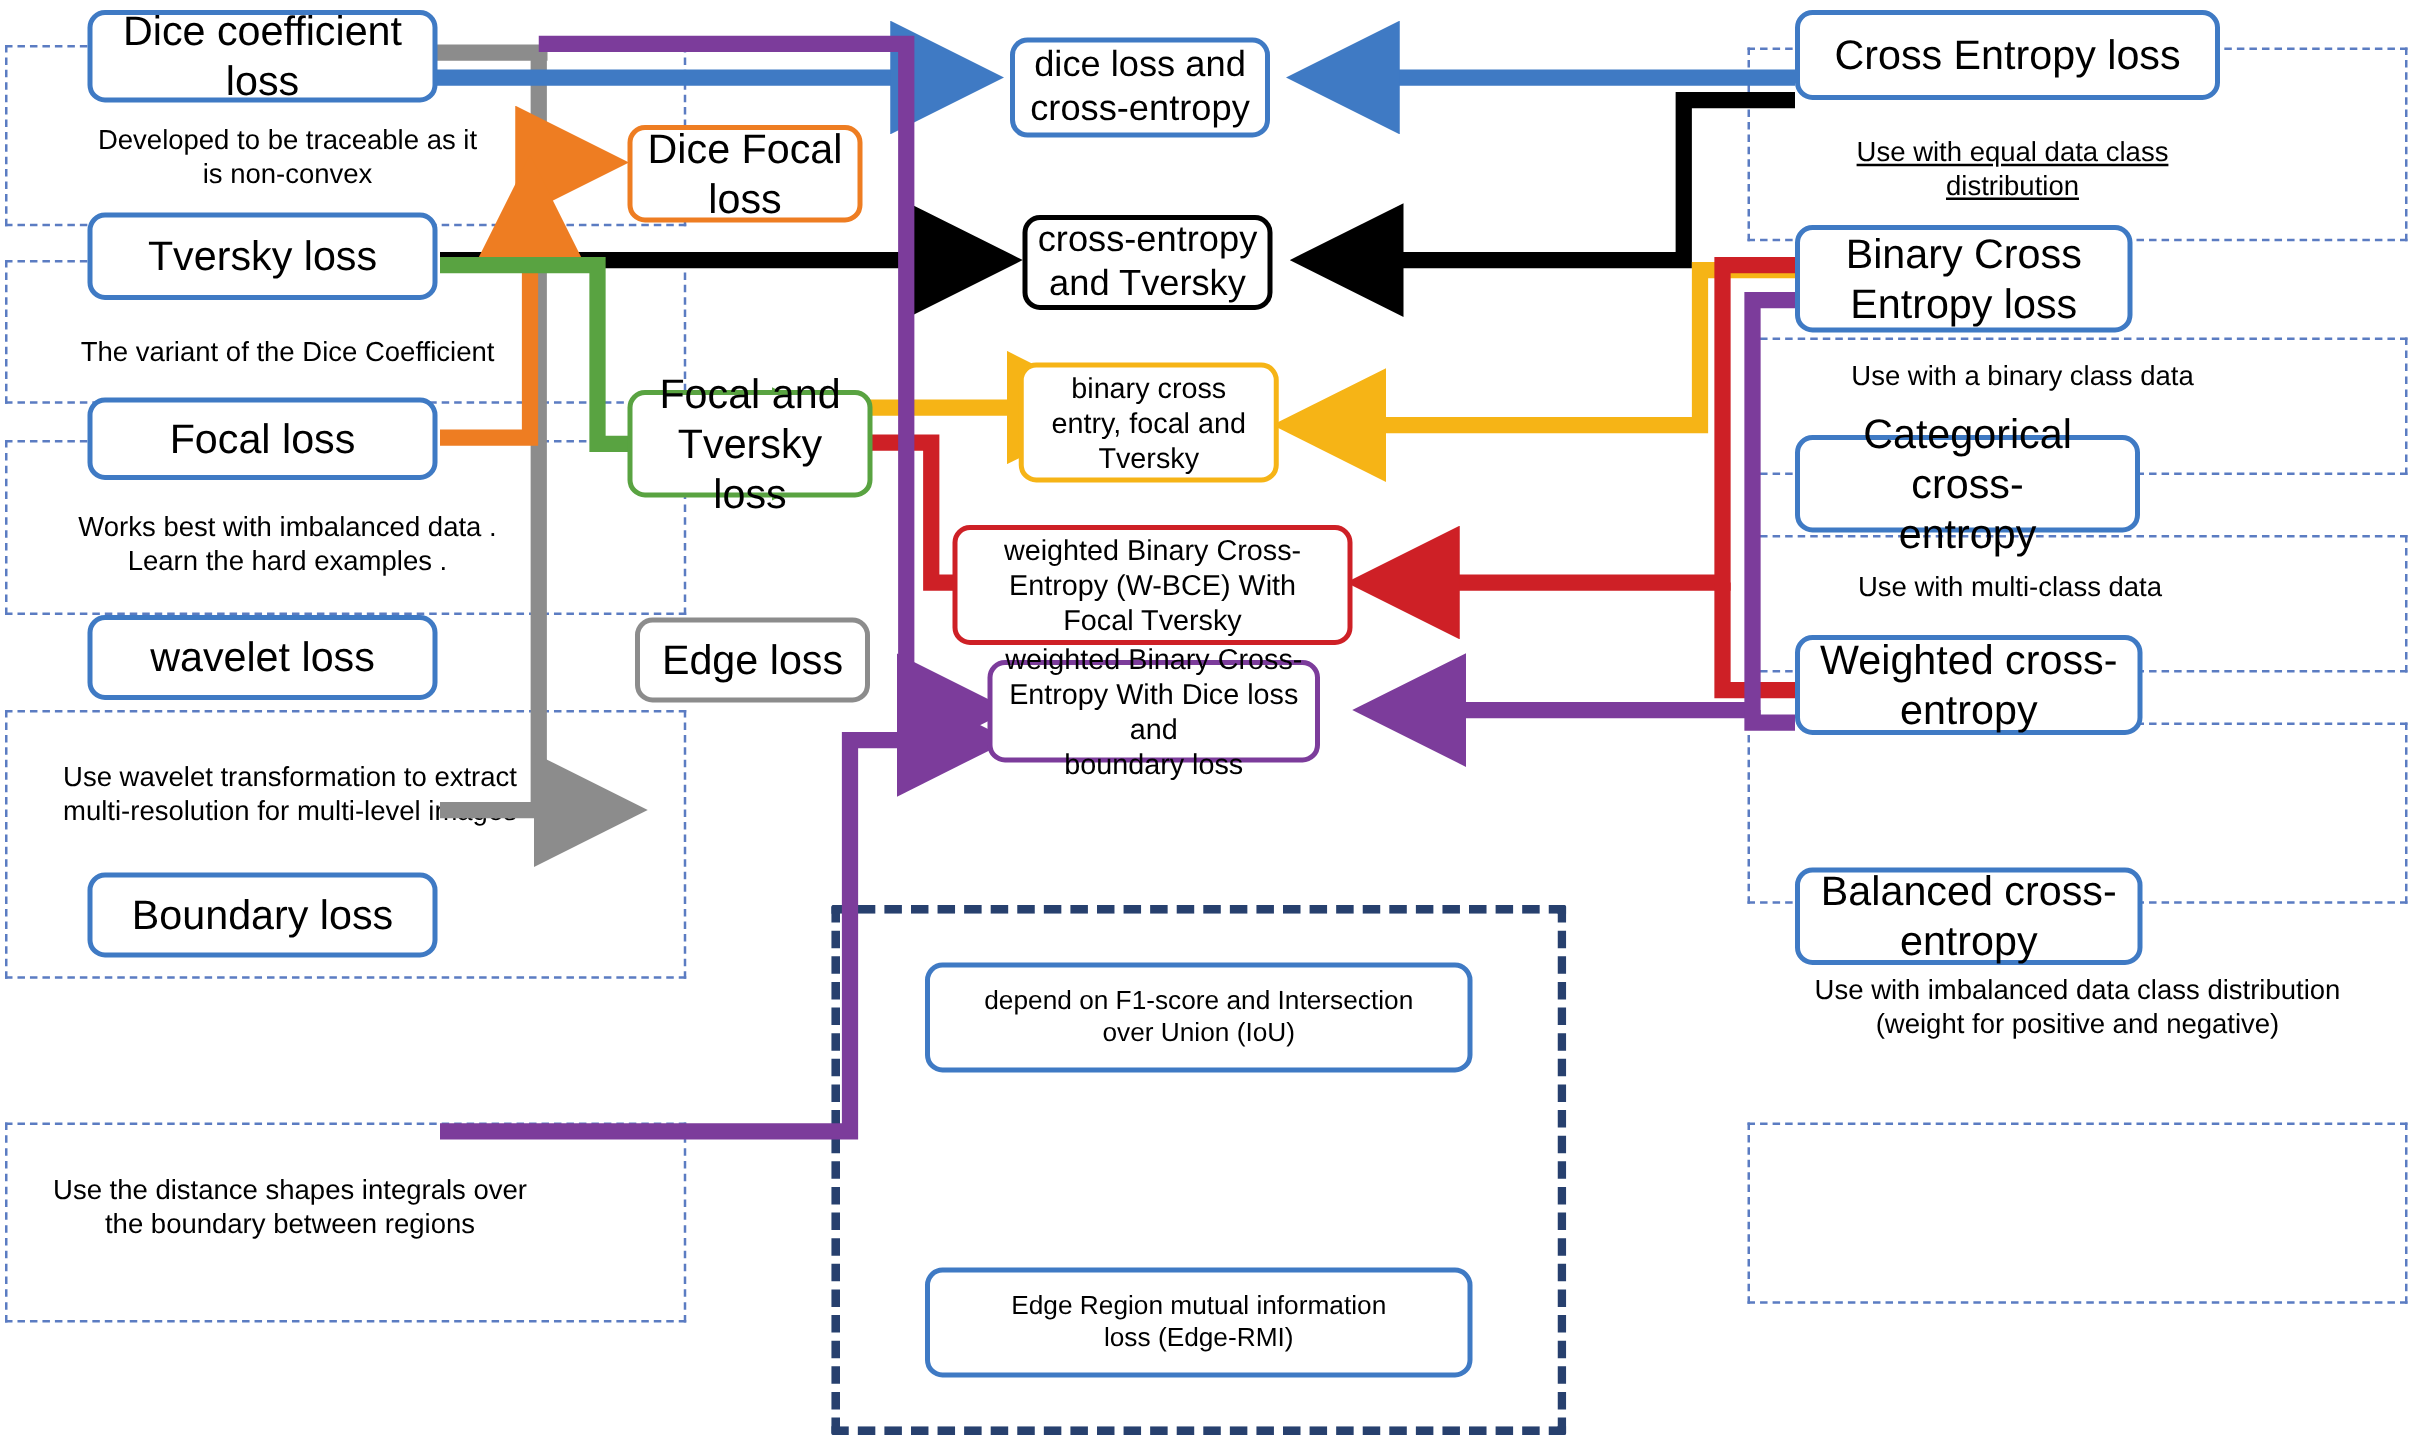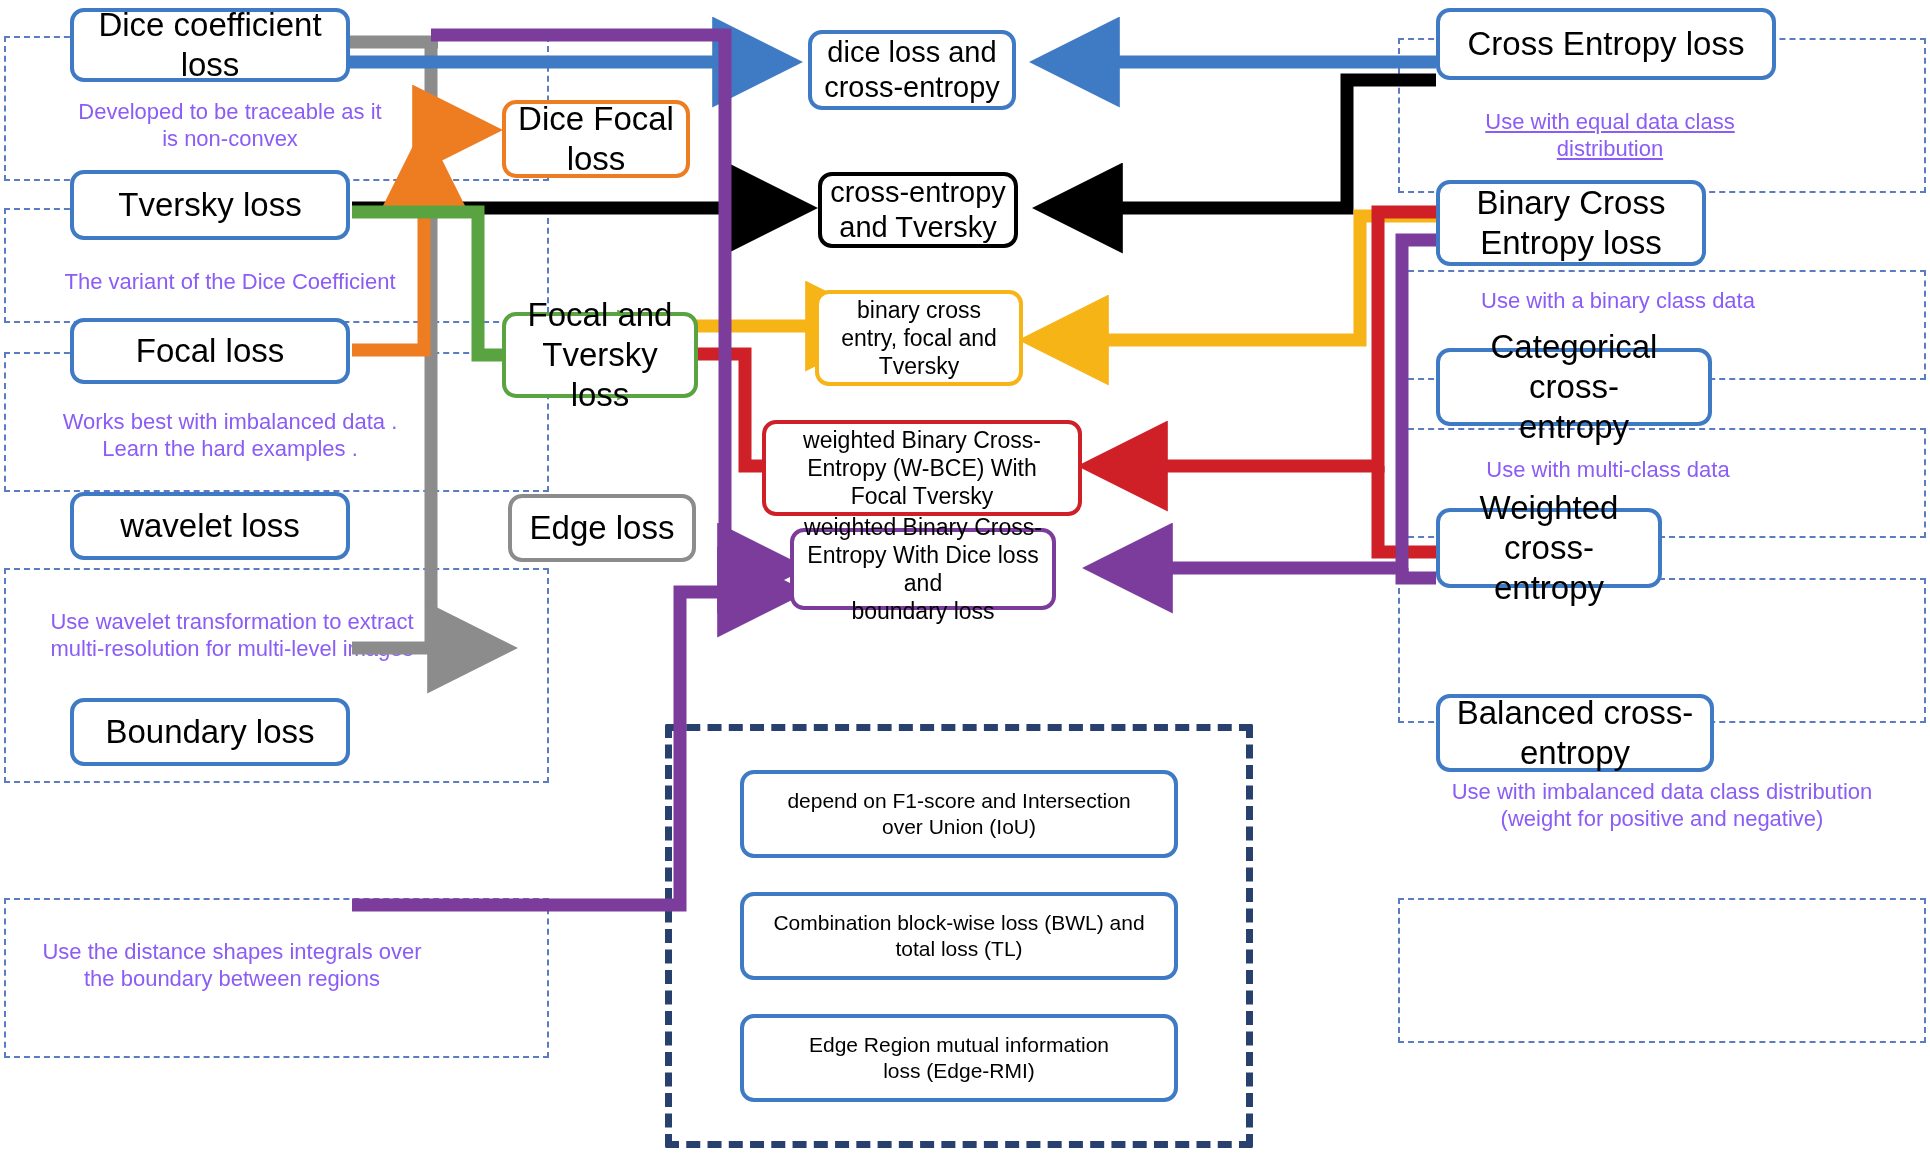--- a/index.html
+++ b/index.html
@@ -6,21 +6,21 @@
   body{width:1930px;height:1159px;position:relative;overflow:hidden;
        font-family:"Liberation Sans","DejaVu Sans",sans-serif;color:#000;}
 
   #stage{position:absolute;left:0;top:0;width:1930px;height:1159px;}
 
   
   .dashframe{position:absolute;border:2px dashed #5b7cc2;box-sizing:border-box;}
 
   
   .caption{position:absolute;text-align:center;line-height:1.25;
-           font-size:22px;color:#8b5cf6;box-sizing:border-box;
+           font-size:22px;color:#000000;box-sizing:border-box;
            display:flex;align-items:center;justify-content:center;}
 
   
   .node{position:absolute;box-sizing:border-box;background:#fff;
         border-radius:14px;display:flex;align-items:center;
         justify-content:center;text-align:center;line-height:1.22;
         padding:2px 8px;z-index:6;}
   .node span{display:block;width:100%;}
 
   .n-blue{border:4px solid #3f7ac4;}
@@ -207,36 +207,33 @@
     <span>Use with a binary class data</span>
   </div>
 
   <div class="node n-blue t-lg" style="left:1436px;top:348px;width:276px;height:78px;">
     <span>Categorical cross-<br>entropy</span>
   </div>
   <div class="caption" style="left:1398px;top:452px;width:420px;height:36px;">
     <span>Use with multi-class data</span>
   </div>
 
-  <div class="node n-blue t-lg" style="left:1436px;top:508px;width:226px;height:80px;justify-content:center;">
+  <div class="node n-blue t-lg" style="left:1436px;top:508px;width:278px;height:80px;justify-content:center;">
     <span>Weighted cross-<br>entropy</span>
   </div>
 
   <div class="node n-blue t-lg" style="left:1436px;top:694px;width:278px;height:78px;">
     <span>Balanced cross-<br>entropy</span>
   </div>
   <div class="caption" style="left:1398px;top:770px;width:528px;height:70px;">
     <span>Use with imbalanced data class distribution<br>(weight for positive and negative)</span>
   </div>
 
   <div class="node n-blue t-xs" style="left:740px;top:770px;width:438px;height:88px;">
     <span>depend on F1-score and Intersection<br>over Union (IoU)</span>
   </div>
 
-  <div class="node n-blue t-xs" style="left:740px;top:892px;width:438px;height:88px;">
-    <span>Combination block-wise loss (BWL) and<br>total loss (TL)</span>
-  </div>
 
   <div class="node n-blue t-xs" style="left:740px;top:1014px;width:438px;height:88px;">
     <span>Edge Region mutual information<br>loss (Edge-RMI)</span>
   </div>
 
 </div>
 
 </body></html>

